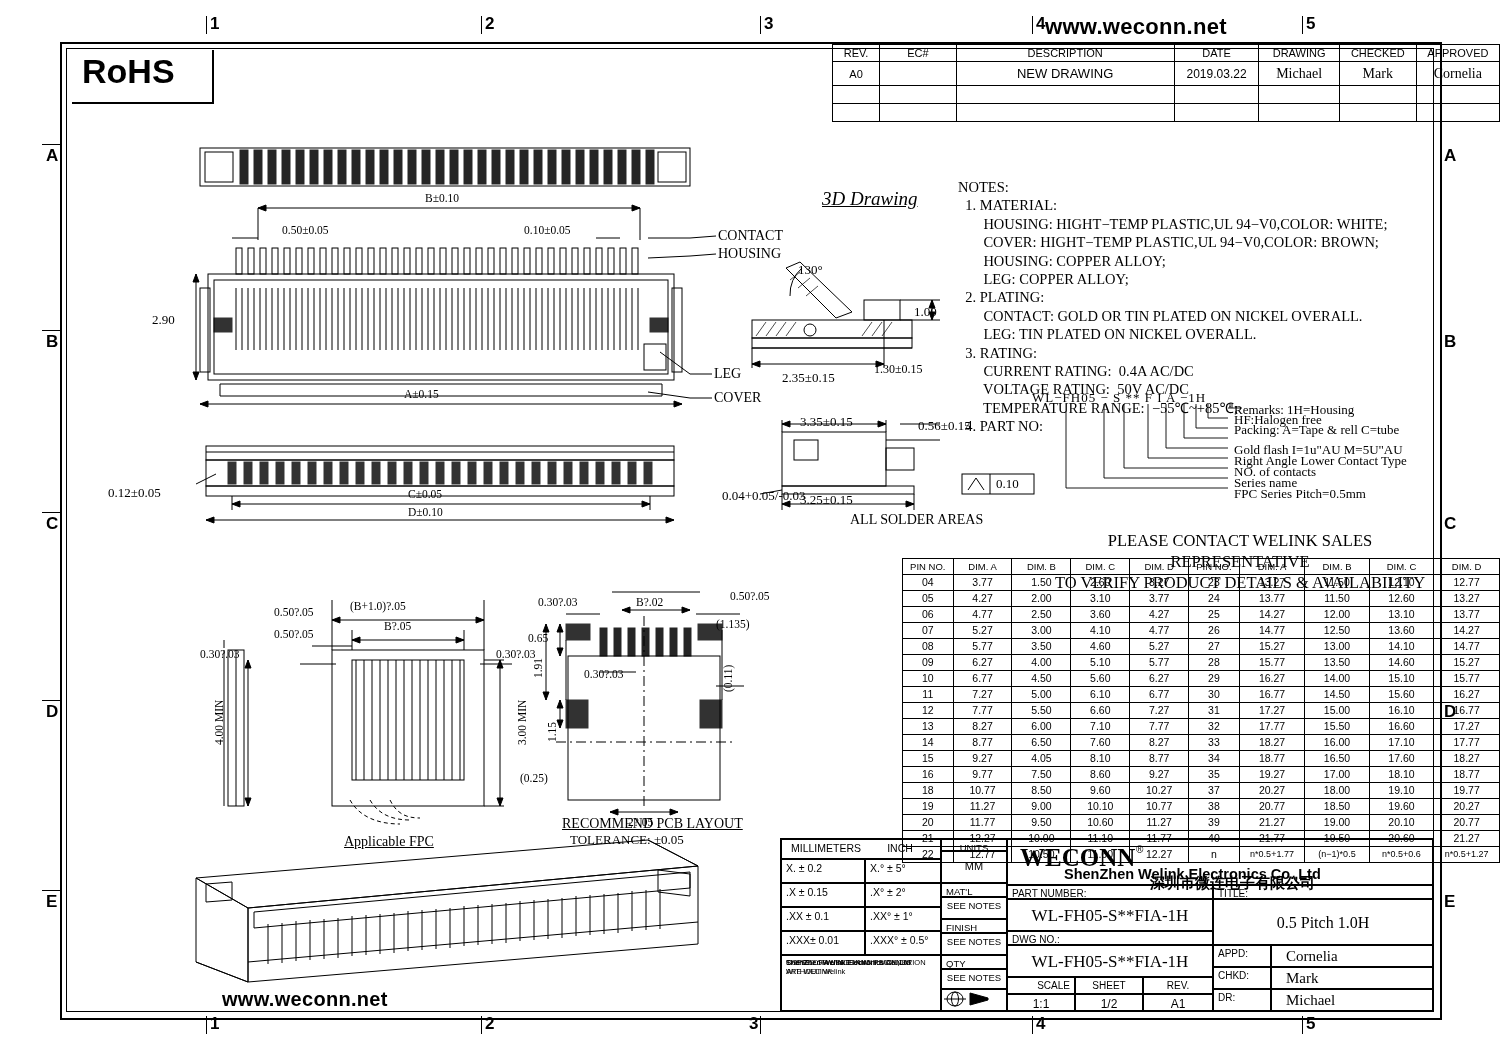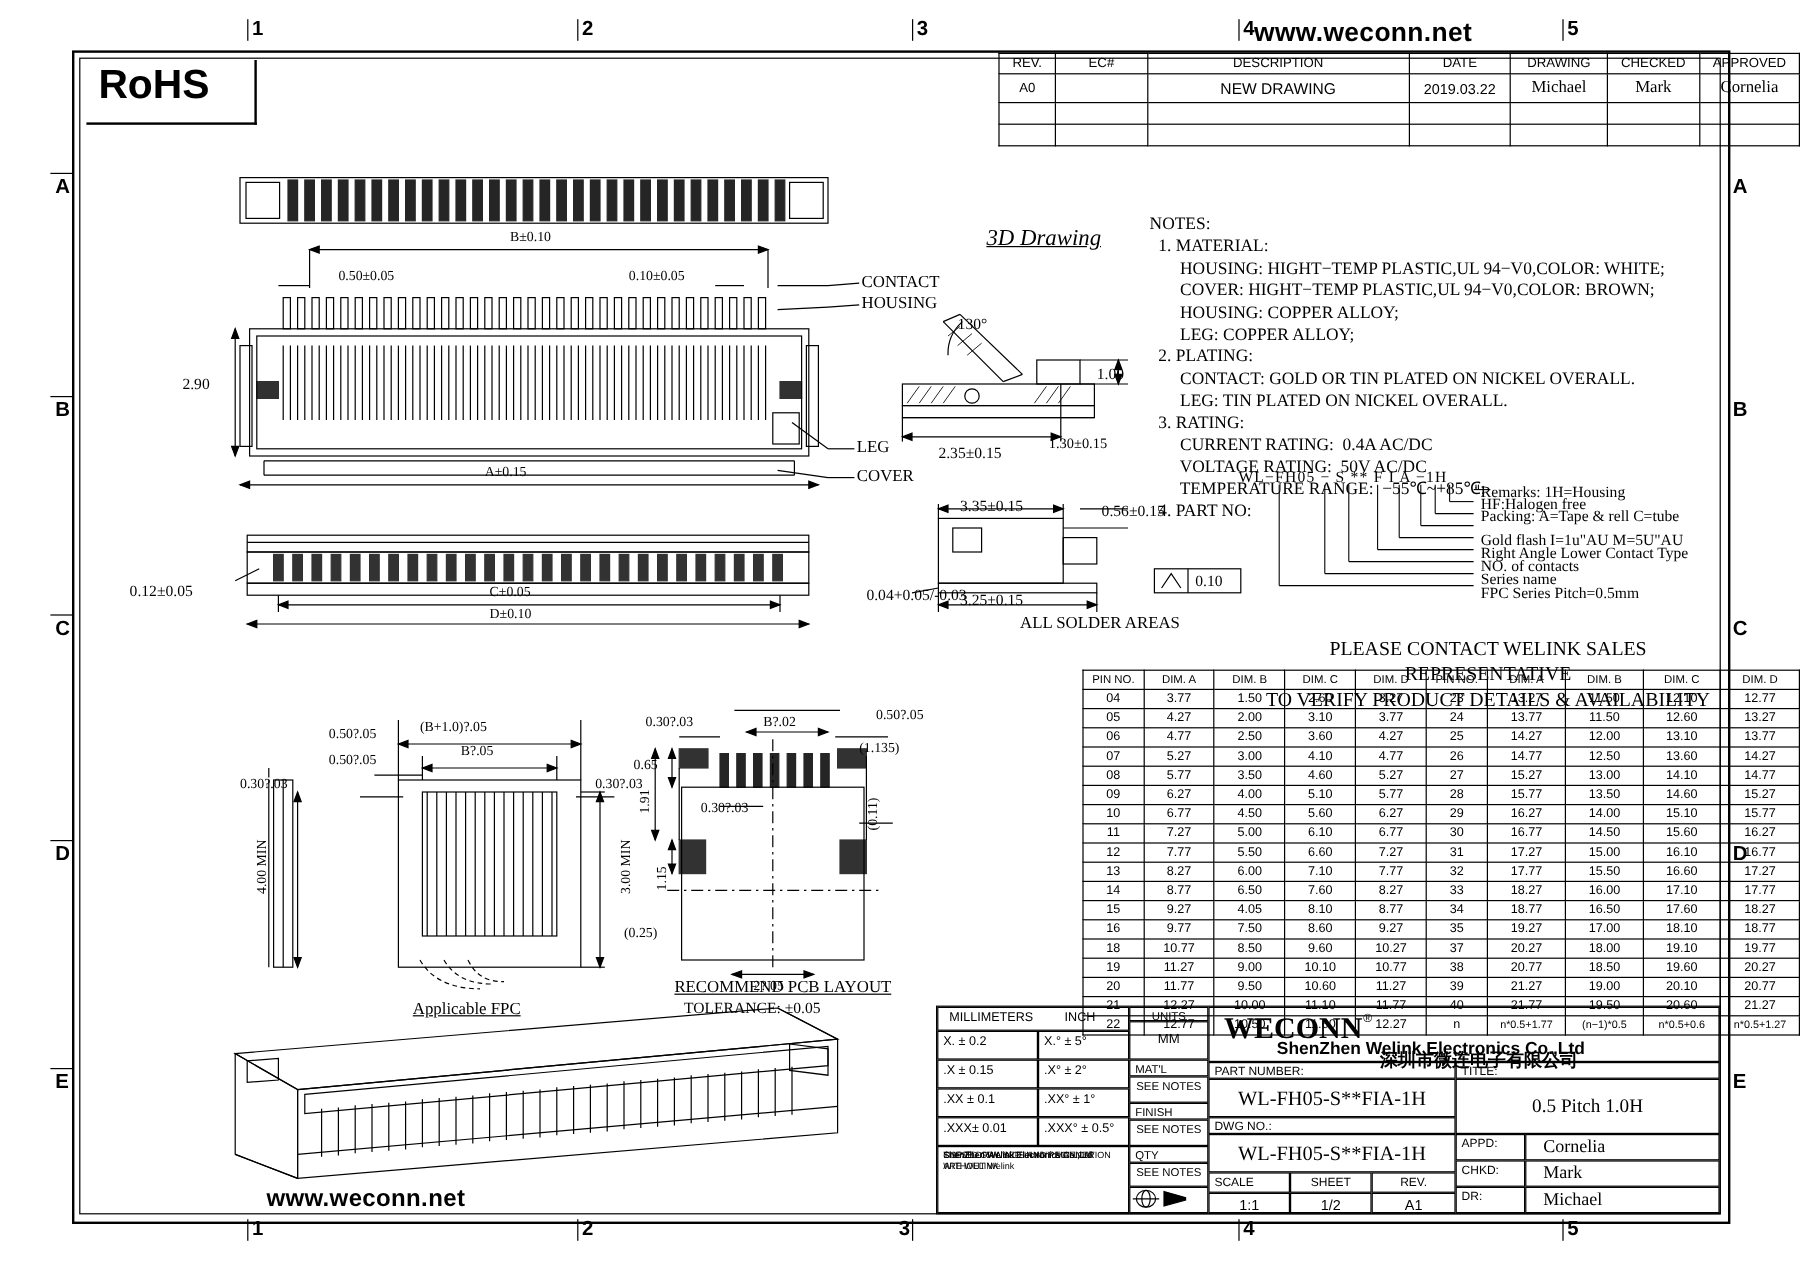--- a/index.html
+++ b/index.html
@@ -957,21 +957,21 @@
       <span style="position:absolute;left:128px;top:4px;font-size:10px;">®</span>
       <span class="cn" style="position:absolute;left:142px;top:8px;font-family:'DejaVu Sans',sans-serif;margin-top:26px;">深圳市微连电子有限公司</span>
       <span class="cn2" style="position:absolute;left:56px;top:26px;">ShenZhen Welink Electronics Co.,Ltd</span>
     </div>
 
     <div class="tbl-cell" style="left:226px;top:46px;width:206px;height:14px;font-size:10px;">PART NUMBER:</div>
     <div class="tbl-cell" style="left:226px;top:60px;width:206px;height:32px;text-align:center;font-size:17px;padding-top:6px;font-family:'Liberation Serif',serif;">WL-FH05-S**FIA-1H</div>
     <div class="tbl-cell" style="left:226px;top:92px;width:206px;height:14px;font-size:10px;">DWG NO.:</div>
     <div class="tbl-cell" style="left:226px;top:106px;width:206px;height:32px;text-align:center;font-size:17px;padding-top:6px;font-family:'Liberation Serif',serif;">WL-FH05-S**FIA-1H</div>
 
-    <div class="tbl-cell" style="left:226px;top:138px;width:68px;height:17px;text-align:left;font-size:10px;">SCALE</div>
+    <div class="tbl-cell" style="left:226px;top:138px;width:68px;height:17px;text-align:right;font-size:10px;">SCALE</div>
     <div class="tbl-cell" style="left:294px;top:138px;width:68px;height:17px;text-align:center;font-size:10px;">SHEET</div>
     <div class="tbl-cell" style="left:362px;top:138px;width:70px;height:17px;text-align:center;font-size:10px;">REV.</div>
     <div class="tbl-cell" style="left:226px;top:155px;width:68px;height:17px;text-align:center;font-size:12px;">1:1</div>
     <div class="tbl-cell" style="left:294px;top:155px;width:68px;height:17px;text-align:center;font-size:12px;">1/2</div>
     <div class="tbl-cell" style="left:362px;top:155px;width:70px;height:17px;text-align:center;font-size:12px;">A1</div>
 
     <div class="tbl-cell" style="left:432px;top:46px;width:220px;height:14px;font-size:10px;">TITLE:</div>
     <div class="tbl-cell" style="left:432px;top:60px;width:220px;height:46px;text-align:center;font-size:16px;padding-top:14px;font-family:'Liberation Serif',serif;">0.5 Pitch 1.0H</div>
     <div class="tbl-cell" style="left:432px;top:106px;width:58px;height:22px;font-size:10px;">APPD:</div>
     <div class="tbl-cell" style="left:490px;top:106px;width:162px;height:22px;font-size:15px;font-family:'Liberation Serif',serif;padding-left:14px;">Cornelia</div>

